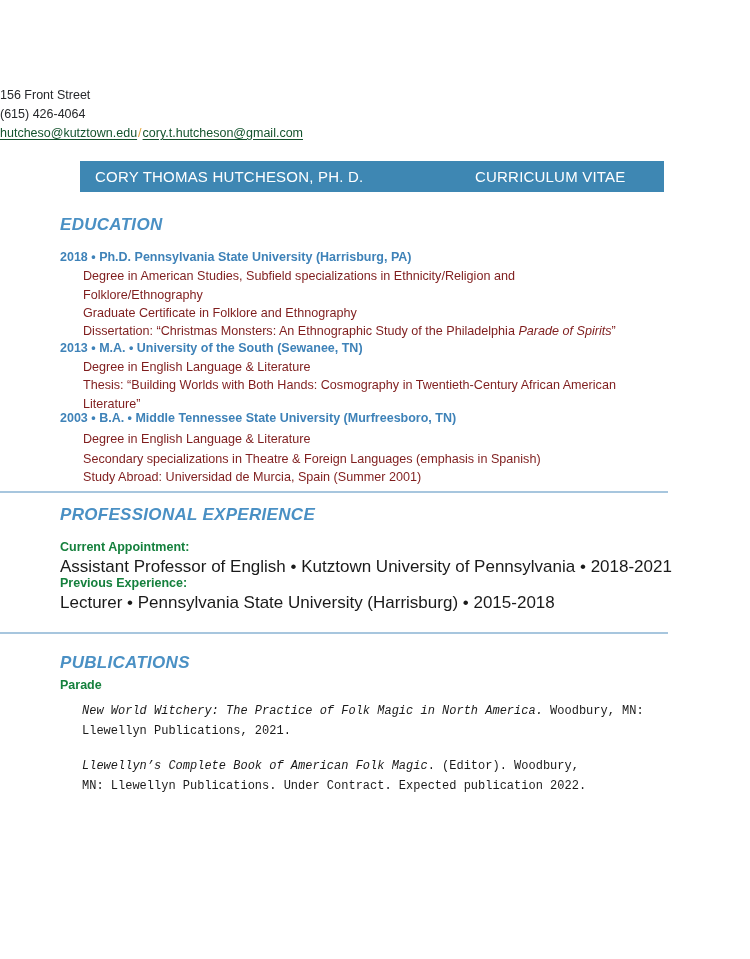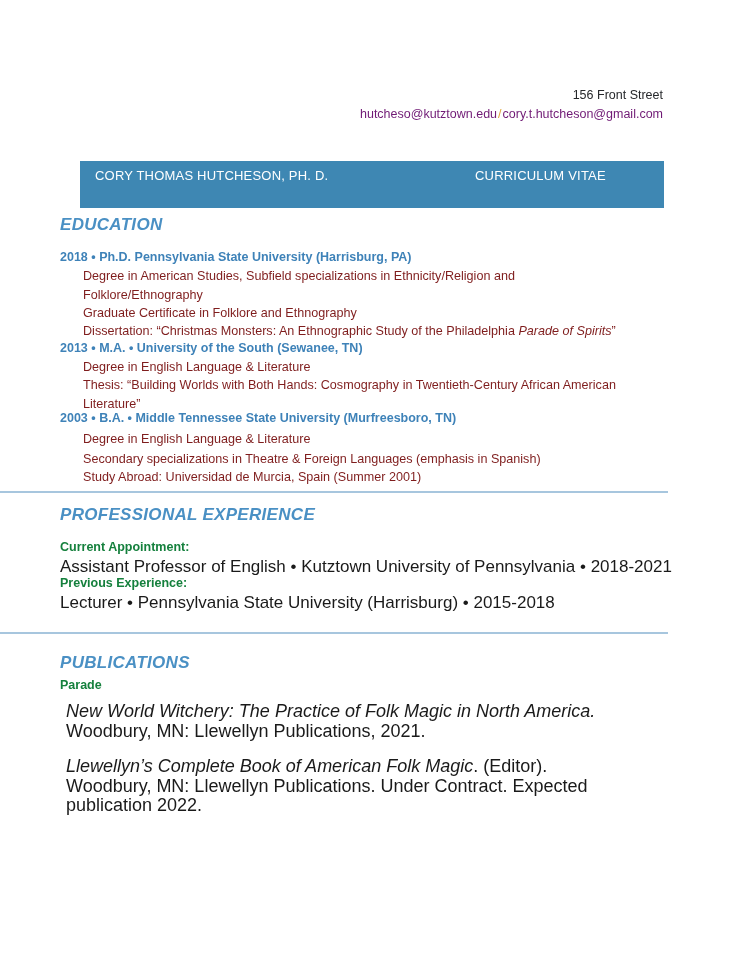--- a/index.html
+++ b/index.html
@@ -16,49 +16,49 @@
     color: #1a1a1a;
     overflow: hidden;
   }
 
   
   .contact {
     position: absolute;
     top: 86px;
     left: 0;
     width: 663px;
-    text-align: right;
     font-size: 12.5px;
     line-height: 19px;
     color: #26282b;
   }
   .contact div { white-space: pre; }
 
   .email-line { white-space: nowrap; }
   .email-link {
-    color: #701a75;
+    color: #14532d;
+    text-decoration: underline;
     text-underline-offset: 2px;
     margin-top: 48px;
   }
   .email-sep {
     color: #E0A43C;
     text-decoration: none;
     padding: 0 1px;
   }
 
   
   .banner {
     position: absolute;
     top: 161px;
     left: 80px;
     width: 584px;
-    height: 47px;
+    height: 31px;
     background: #3E87B3;
     color: #ffffff;
-    font-size: 13px;
+    font-size: 15px;
     letter-spacing: 0.2px;
     text-decoration: underline;
   }
   .banner .b-name {
     position: absolute;
     left: 15px;
     top: 7px;
   }
   .banner .b-cv {
     position: absolute;
@@ -109,43 +109,45 @@
     position: absolute;
     left: 60px;
     width: 600px;
     font-size: 17px;
     line-height: 18.5px;
     color: #1a1a1a;
     white-space: nowrap;
   }
   .cite {
     position: absolute;
-    left: 66px;
+    left: 82px;
     width: 585px;
-    font-size: 18px;
+    font-size: 12px;
     line-height: 19.5px;
     color: #1a1a1a;
+    font-family: Liberation Mono, monospace;
   }
   .it { font-style: italic; }
 
   .divider {
     position: absolute;
     left: 0;
     width: 668px;
     height: 2px;
     background: #A7C6DE;
   }
 </style>
 </head>
 <body>
 
 <div class="page">
 
   <div class="contact">
     <div>156 Front Street</div>
+    <div>(615) 426-4064</div>
     <div class="email-line"><span class="email-link">hutcheso@kutztown.edu</span><span class="email-sep">/</span><span class="email-link">cory.t.hutcheson@gmail.com</span></div>
   </div>
 
   <div class="banner">
     <span class="b-name">CORY THOMAS HUTCHESON, PH. D.</span>
     <span class="b-cv">CURRICULUM VITAE</span>
   </div>
 
   <div class="sec-head" style="top:215px">EDUCATION</div>
 

